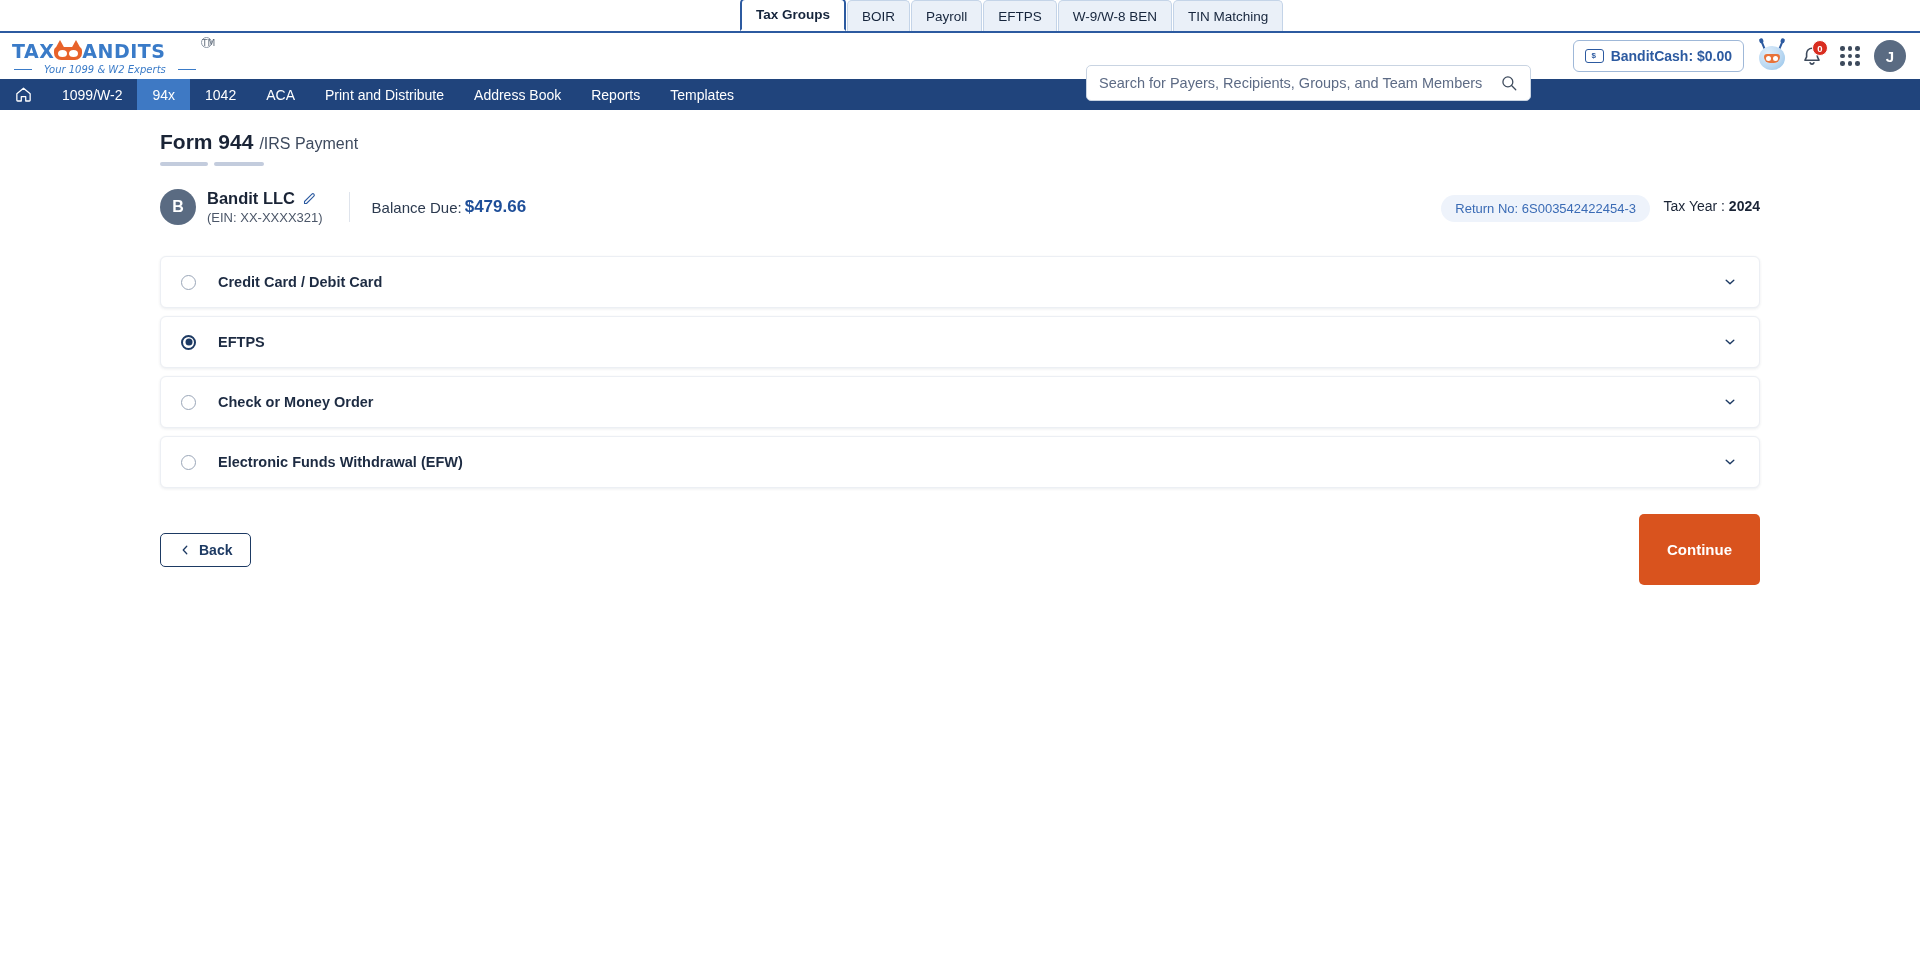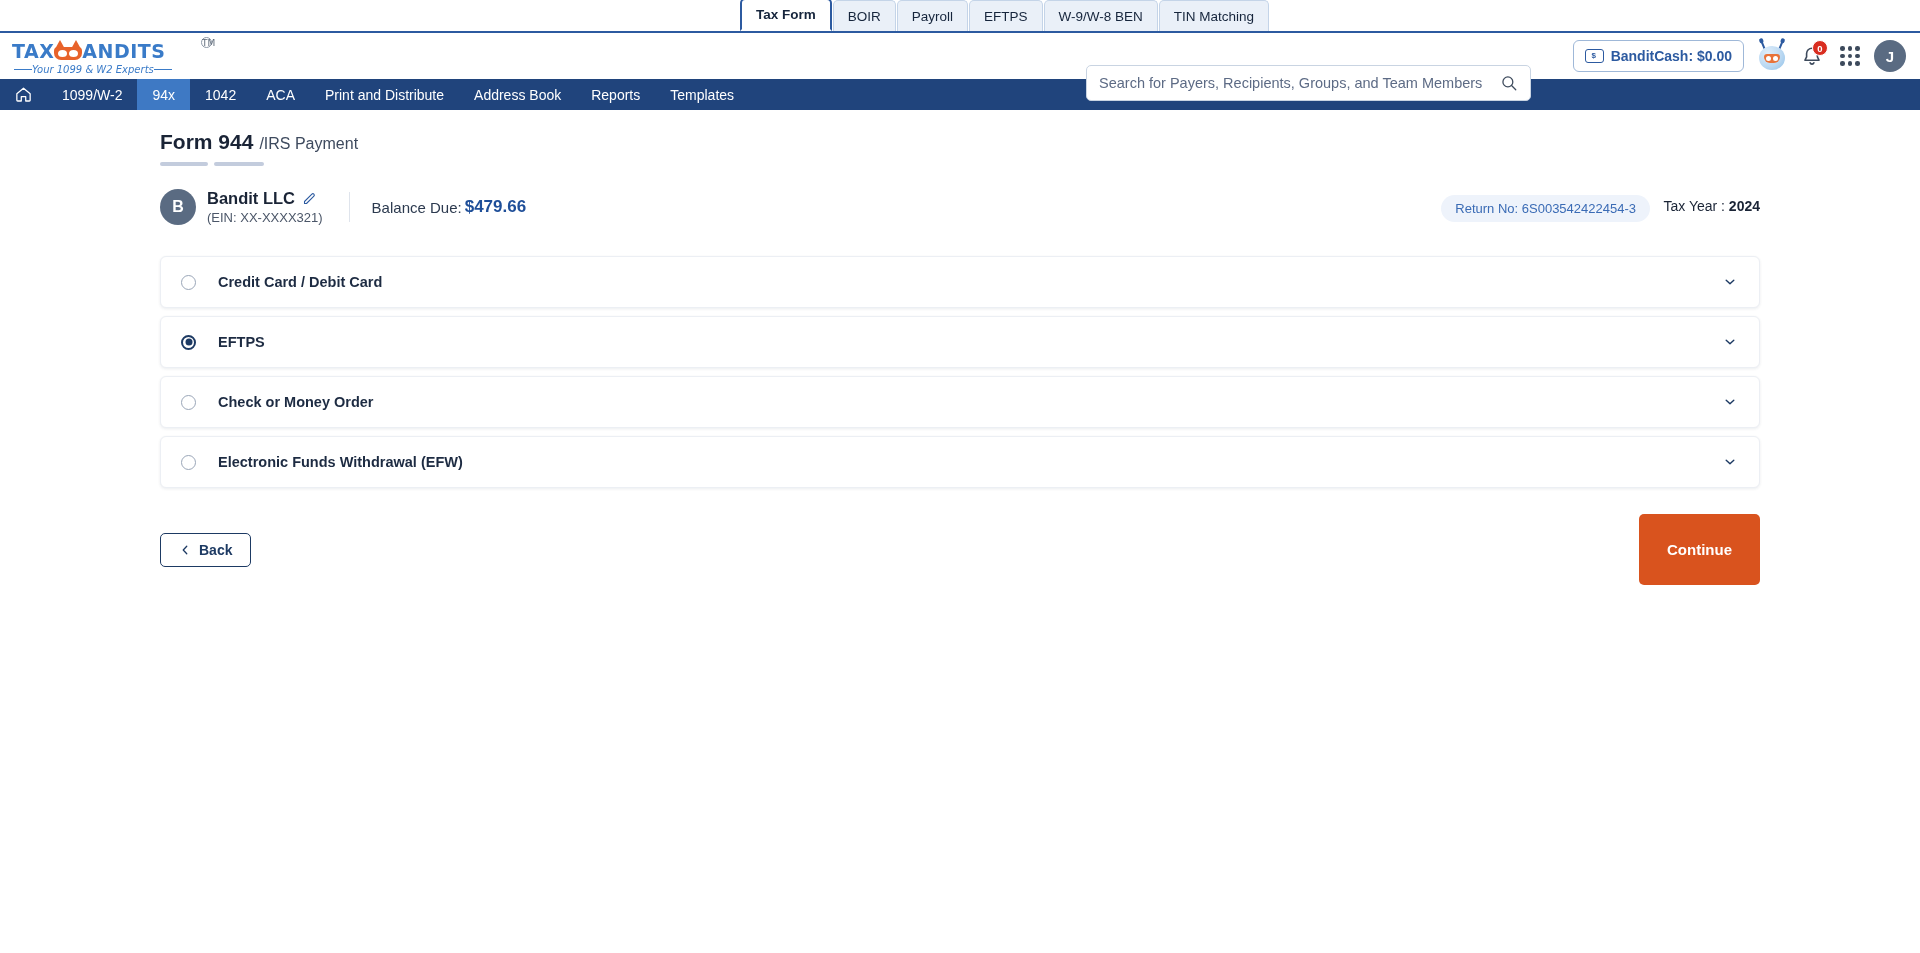--- a/index.html
+++ b/index.html
@@ -86,21 +86,21 @@
   .mask-ico .eye-l { left: 4px; }
   .mask-ico .eye-r { right: 4px; }
   .tm {
     font-size: 9px; color: #5f6b7a; vertical-align: super;
     position:absolute; right: -10px; top: -1px;
     border: 1px solid #8b96a5; border-radius: 50%;
     width: 11px; height: 11px; line-height: 10px; text-align:center;
     font-family:"DejaVu Sans", sans-serif;
   }
   .tagline {
-    display:flex; align-items:center; gap:0;
+    display:flex; align-items:center; gap:12px;
     font-size: 10px; font-style: italic; color:#3a7bc8;
     font-family:"DejaVu Sans", sans-serif; margin-top:0px;
     padding-left: 2px;
   }
   .tagline .ln { flex:0 0 18px; height:1px; background:#3a7bc8; }
 
   .search-box {
     position:absolute; left: 1086px; top: 32px;
     width: 445px; height: 36px;
     border: 1px solid #c9d4e2; border-radius: 5px;
@@ -281,21 +281,21 @@
     padding: 27px 28px; border-radius:5px;
     font-size:15px; font-weight:600; cursor:pointer;
     font-family:Liberation Sans, sans-serif;
   }
 </style>
 </head>
 <body>
 
 <div class="tabstrip">
   <div class="tab active">
-      <span>Tax Form</span>
+      <span>Tax Groups</span>
     </div>
   <div class="tab">
       <span>BOIR</span>
     </div>
   <div class="tab">
       <span>Payroll</span>
     </div>
   <div class="tab">
       <span>EFTPS</span>
     </div>

